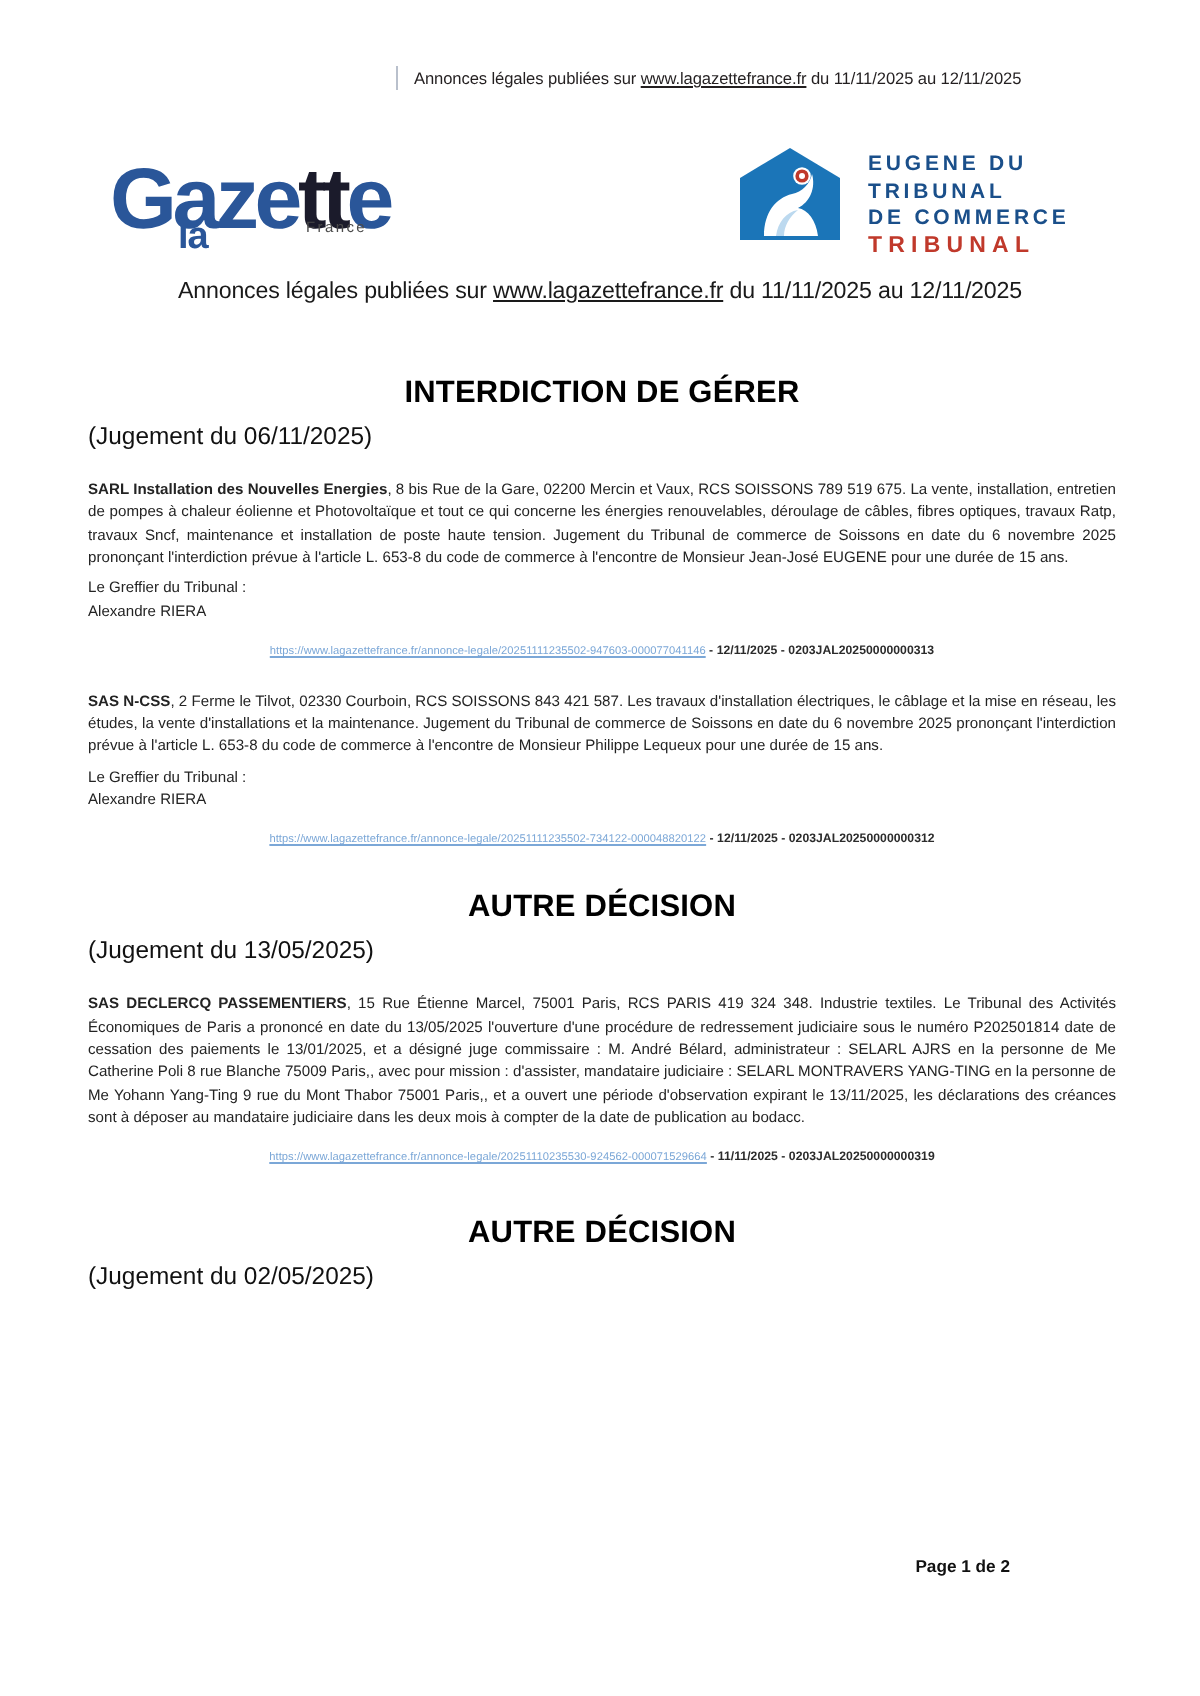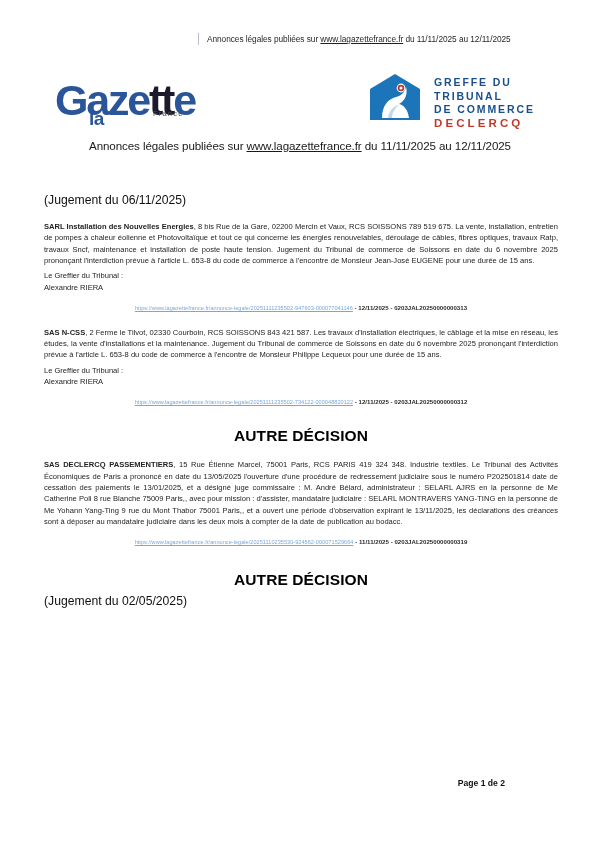--- a/index.html
+++ b/index.html
@@ -223,34 +223,35 @@
         <svg width="54" height="50" viewBox="0 0 54 50" xmlns="http://www.w3.org/2000/svg">
           <path d="M2 17 L27 2 L52 17 L52 48 L2 48 Z" fill="#1b75b8"></path>
           <path d="M14 46 C14 34 20 27 28 25 C33 24 37 20 38 15 C40 22 37 29 31 32 C36 33 40 38 41 46 Z" fill="#ffffff"></path>
           <path d="M20 46 C21 39 25 34 31 33 C27 36 24 41 24 46 Z" fill="#bcd9ef"></path>
           <circle cx="33" cy="16" r="4.4" fill="#ffffff"></circle>
           <circle cx="33" cy="16" r="3.3" fill="#c0392b"></circle>
           <circle cx="33" cy="16" r="1.5" fill="#ffffff"></circle>
         </svg>
       </span>
       <span class="greffe-text">
-        <div>GREFFE DU TRIBUNAL</div>
+        <div>EUGENE DU TRIBUNAL</div>
         <div>DE COMMERCE</div>
-        <div class="line3">DECLERCQ</div>
+        <div class="line3">TRIBUNAL</div>
       </span>
     </div>
   </div>
 
   <div class="main-sub">
     <span>Annonces légales publiées sur </span><span class="u">www.lagazettefrance.fr</span><span> du 11/11/2025 au 12/11/2025</span>
   </div>
 
   <div class="content">
 
     <div>
+      <div class="section-title">INTERDICTION DE GÉRER</div>
       <div class="section-sub">(Jugement du 06/11/2025)</div>
 
       <div class="entry">
         <b>SARL Installation des Nouvelles Energies</b><span>, 8 bis Rue de la Gare, 02200 Mercin et Vaux, RCS SOISSONS 789 519 675. La vente, installation, entretien de pompes à chaleur éolienne et Photovoltaïque et tout ce qui concerne les énergies renouvelables, déroulage de câbles, fibres optiques, travaux Ratp, travaux Sncf, maintenance et installation de poste haute tension. Jugement du Tribunal de commerce de Soissons en date du 6 novembre 2025 prononçant l'interdiction prévue à l'article L. 653-8 du code de commerce à l'encontre de Monsieur Jean-José EUGENE pour une durée de 15 ans.</span>
       </div>
       <div class="greffier">
         <div>Le Greffier du Tribunal :</div>
         <div>Alexandre RIERA</div>
       </div>
       <div class="linkline">
@@ -266,20 +267,21 @@
       </div>
       <div class="linkline">
         <a href="#">https://www.lagazettefrance.fr/annonce-legale/20251111235502-734122-000048820122</a><span class="ref"> - 12/11/2025 - 0203JAL20250000000312</span>
       </div>
     </div>
 
     <div class="block-gap"></div>
 
     <div>
       <div class="section-title">AUTRE DÉCISION</div>
+      <div class="section-sub">(Jugement du 13/05/2025)</div>
 
       <div class="entry">
         <b>SAS DECLERCQ PASSEMENTIERS</b><span>, 15 Rue Étienne Marcel, 75001 Paris, RCS PARIS 419 324 348. Industrie textiles. Le Tribunal des Activités Économiques de Paris a prononcé en date du 13/05/2025 l'ouverture d'une procédure de redressement judiciaire sous le numéro P202501814 date de cessation des paiements le 13/01/2025, et a désigné juge commissaire : M. André Bélard, administrateur : SELARL AJRS en la personne de Me Catherine Poli 8 rue Blanche 75009 Paris,, avec pour mission : d'assister, mandataire judiciaire : SELARL MONTRAVERS YANG-TING en la personne de Me Yohann Yang-Ting 9 rue du Mont Thabor 75001 Paris,, et a ouvert une période d'observation expirant le 13/11/2025, les déclarations des créances sont à déposer au mandataire judiciaire dans les deux mois à compter de la date de publication au bodacc.</span>
       </div>
       <div class="linkline">
         <a href="#">https://www.lagazettefrance.fr/annonce-legale/20251110235530-924562-000071529664</a><span class="ref"> - 11/11/2025 - 0203JAL20250000000319</span>
       </div>
     </div>
 
     <div class="block-gap-lg"></div>

